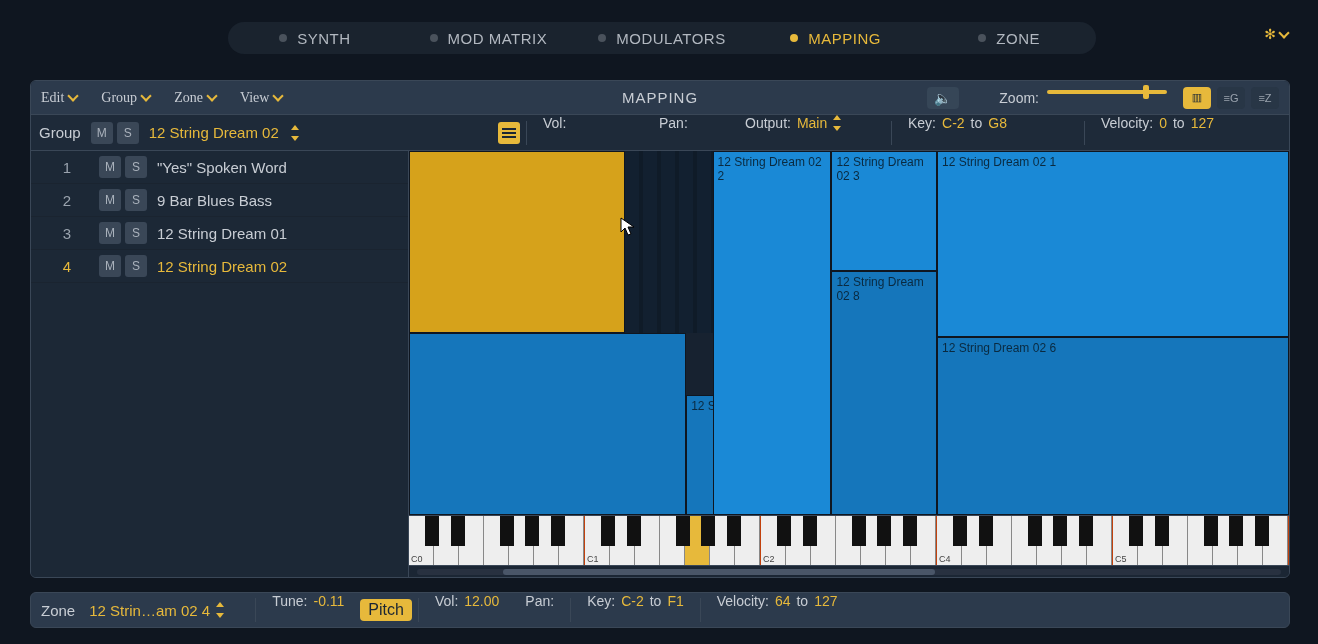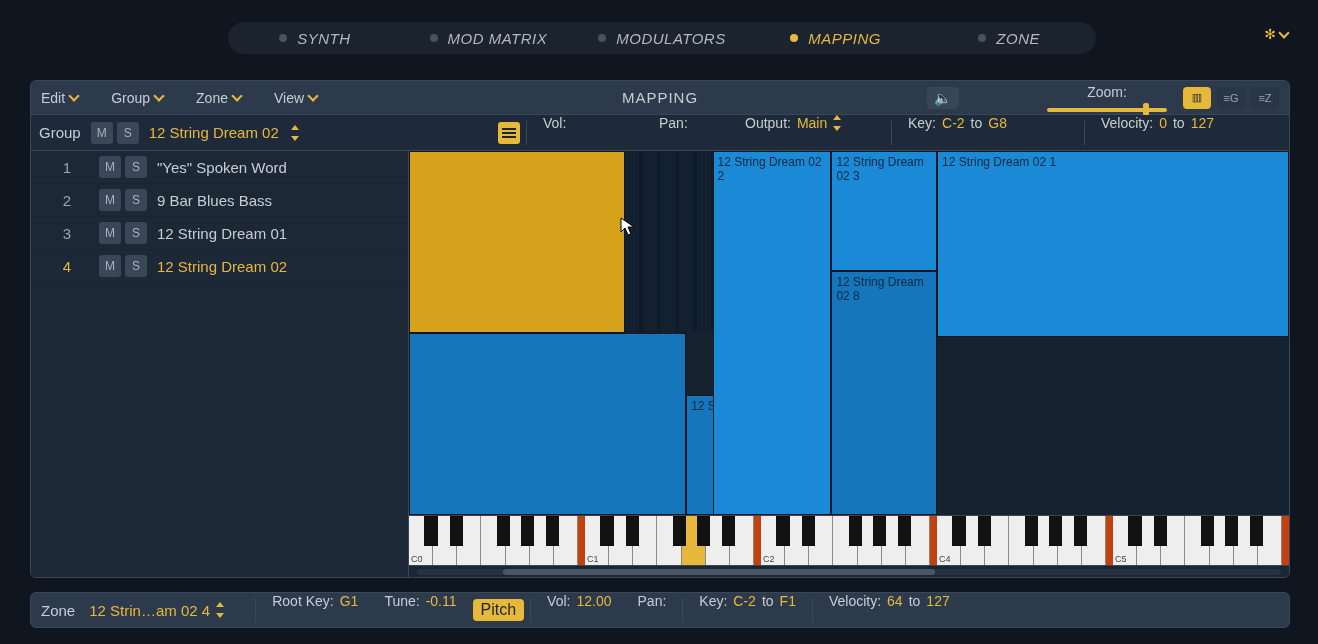--- a/index.html
+++ b/index.html
@@ -13,21 +13,21 @@
   }
   
   .top-nav {
     position: absolute; top: 22px; left: 228px; width: 868px; height: 32px;
     background: #1a232e; border-radius: 16px;
     display: flex; align-items: center;
   }
   .tab {
     flex: 1; display: flex; align-items: center; justify-content: center;
     gap: 10px; font-size: 15px; letter-spacing: 0.5px;
-    color: #b2b8c0; cursor: pointer; font-style: italic;
+    color: #b2b8c0; cursor: pointer;
   }
   .tab .dot { width: 8px; height: 8px; border-radius: 50%; background: #4a525c; flex: none; }
   .tab.active { color: #e7b93b; }
   .tab.active .dot { background: #e7b93b; }
   .gear-wrap {
     position: absolute; top: 26px; right: 30px; display: flex; align-items: center;
     gap: 4px; color: #e7b93b; cursor: pointer;
   }
 
   
@@ -38,21 +38,21 @@
   }
   
   .menubar {
     height: 34px; display: flex; align-items: center; gap: 16px;
     padding-left: 10px; background: #2c3a4c; border-bottom: 1px solid #3a4757;
     position: relative;
   }
   .menu-item { display: flex; align-items: center; gap: 5px; font-size: 14px; color: #c8cdd4; cursor: pointer; }
   .chev { border: solid #e7b93b; border-width: 0 2px 2px 0; display: inline-block; padding: 3px; transform: rotate(45deg); margin-top: -3px; }
   .menubar-title { position: absolute; left: 50%; transform: translateX(-50%); font-size: 15px; letter-spacing: 1px; }
-  .zoom-wrap { position: absolute; right: 122px; display: flex; align-items: center; gap: 8px; flex-direction: column; }
+  .zoom-wrap { position: absolute; right: 122px; display: flex; gap: 8px; }
   .speaker { position: absolute; right: 330px; width: 32px; height: 22px; background: #364657; border-radius: 4px; display:flex; align-items:center; justify-content:center; color:#9199a4; }
   .zoom-slider { width: 120px; height: 4px; background: #e7b93b; position: relative; border-radius: 2px; }
   .zoom-slider::after { content:""; position:absolute; right: 18px; top:-5px; width:6px; height:14px; background:#e7b93b; border-radius:2px; }
   .view-btns { position: absolute; right: 10px; display:flex; gap:6px; }
   .view-btn { width: 28px; height: 22px; background:#283646; border-radius:4px; display:flex; align-items:center; justify-content:center; font-size:11px; color:#9aa3ae; }
   .view-btn.active { background:#e7b93b; color:#1b2634; }
 
   
   .groupbar {
     height: 36px; display:flex; align-items:center;
@@ -89,21 +89,21 @@
   .zone-box.sel { background:#d6a21b; }
   .zone-box.dim { background:#1576bb; }
   .stripes{
     position:absolute; background: repeating-linear-gradient(90deg,#122030 0 14px,#0f1b28 14px 18px);
   }
   .keyboard {
     height: 50px; background:#fff; position:relative;
     border-top:1px solid #3a4757;
   }
   .octaves { display:flex; height:100%; }
-  .oct { flex:1; position:relative; border-right:7px solid #c2410c; }
+  .oct { flex:1; position:relative; border-right:1px solid #c2410c; }
   .white-keys { display:flex; height:100%; }
   .wkey { flex:1; border-right:1px solid #888; background:#eee; position:relative; }
   .wkey.sel { background:#e7b93b; }
   .black-keys { position:absolute; inset:0; pointer-events:none; }
   .bkey { position:absolute; top:0; width:8%; height:62%; background:#111; }
   .oct-label { position:absolute; bottom:1px; left:2px; font-size:9px; color:#444; }
   .scrollbar { height:12px; background:#1b2634; border-top:1px solid #3a4757; display:flex; align-items:center; padding:0 8px;}
   .scroll-track{ flex:1; height:6px; background:#283140; border-radius:3px; position:relative;}
   .scroll-thumb{ position:absolute; left:10%; width:50%; height:100%; background:#4a5668; border-radius:3px;}
 
@@ -155,21 +155,21 @@
     </div>
   </div>
 <div class="gear-wrap">
   <span>✻</span>
   <span class="chev"></span>
 </div>
 
 <div class="panel">
 
   <div class="menubar">
-    <div id="menu-items" style="display:flex; gap:33px;">
+    <div id="menu-items" style="display:flex; gap:24px;font-family:Liberation Serif, serif;">
         <div class="menu-item">
           <span>Edit</span>
           <span class="chev"></span>
         </div>
         <div class="menu-item">
           <span>Group</span>
           <span class="chev"></span>
         </div>
         <div class="menu-item">
           <span>Zone</span>
@@ -278,20 +278,21 @@
     <div class="map-area">
       <div class="map-canvas" id="map-canvas">
           <div class="stripes" style="left: 24.5%; top: 0%; width: 10%; height: 50%;"></div>
           <div class="zone-box sel" style="left: 0%; top: 0%; width: 24.5%; height: 50%;"></div>
           <div class="zone-box dim" style="left: 0%; top: 50%; width: 31.5%; height: 50%;"></div>
           <div class="zone-box dim" style="left: 31.5%; top: 67%; width: 16.5%; height: 33%;">12 String Dream 02 7</div>
           <div class="zone-box" style="left: 34.5%; top: 0%; width: 13.5%; height: 100%;">12 String Dream 02 2</div>
           <div class="zone-box" style="left: 48%; top: 0%; width: 12%; height: 33%;">12 String Dream 02 3</div>
           <div class="zone-box dim" style="left: 48%; top: 33%; width: 12%; height: 67%;">12 String Dream 02 8</div>
           <div class="zone-box" style="left: 60%; top: 0%; width: 40%; height: 51%;">12 String Dream 02 1</div>
+          <div class="zone-box dim" style="left: 60%; top: 51%; width: 40%; height: 49%;">12 String Dream 02 6</div>
           <div class="cursor-icon" style="left: 24%; top: 18%;"><svg viewBox="0 0 16 20">
               <path d="M1 1 L1 15 L5 11 L8 18 L11 17 L8 10 L14 10 Z" fill="white" stroke="black" stroke-width="1"></path>
             </svg></div>
         </div>
       <div class="keyboard" id="keyboard">
         <div class="octaves" id="octaves">
             <div class="oct">
               <div class="white-keys">
                 <div class="wkey"></div>
                 <div class="wkey"></div>
@@ -399,24 +400,20 @@
 </div>
 
 <div class="zonebar">
   <span class="grouplabel">Zone</span>
   <div class="group-select" style="width:160px; margin-right:0;">
     <span>12 Strin…am 02 4</span>
     <span class="updown"></span>
   </div>
   <div class="vline"></div>
   <div class="sec">
-    <span class="small-field">Root Key:</span>
-    <span class="yellow">G1</span>
-  </div>
-  <div class="sec">
     <span class="small-field">Tune:</span>
     <span class="yellow">-0.11</span>
   </div>
   <div class="pitch-btn">Pitch</div>
   <div class="vline"></div>
   <div class="sec">
     <span class="small-field">Vol:</span>
     <span class="yellow">12.00</span>
   </div>
   <div class="sec">

